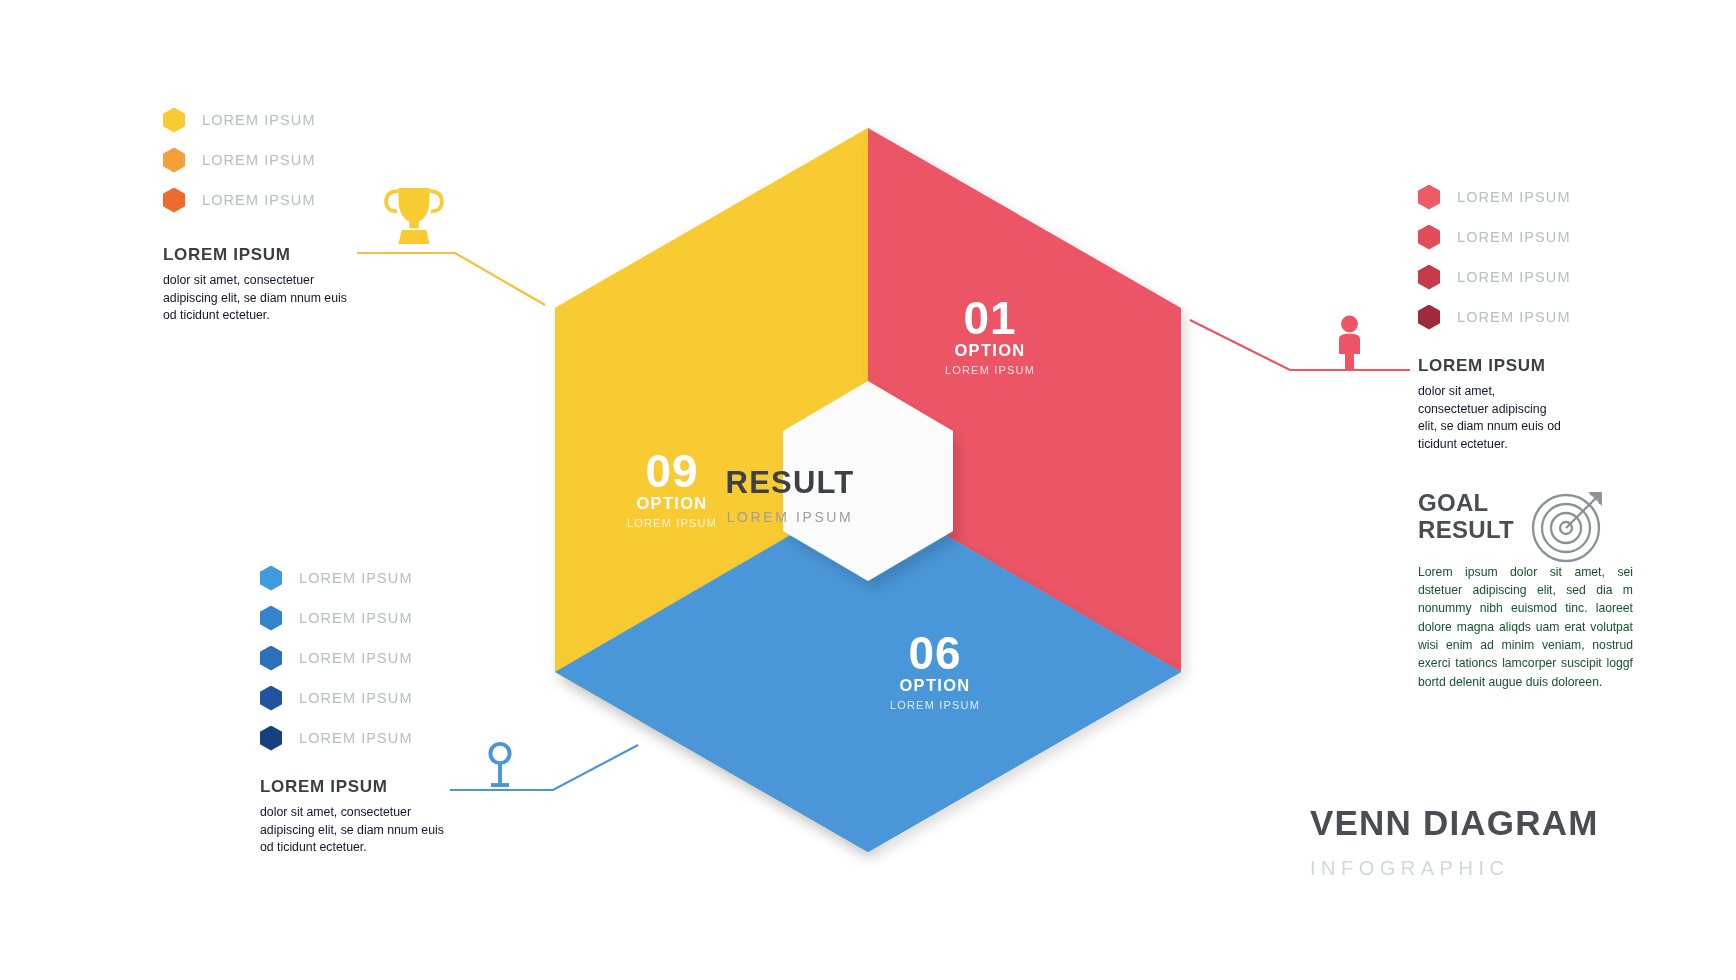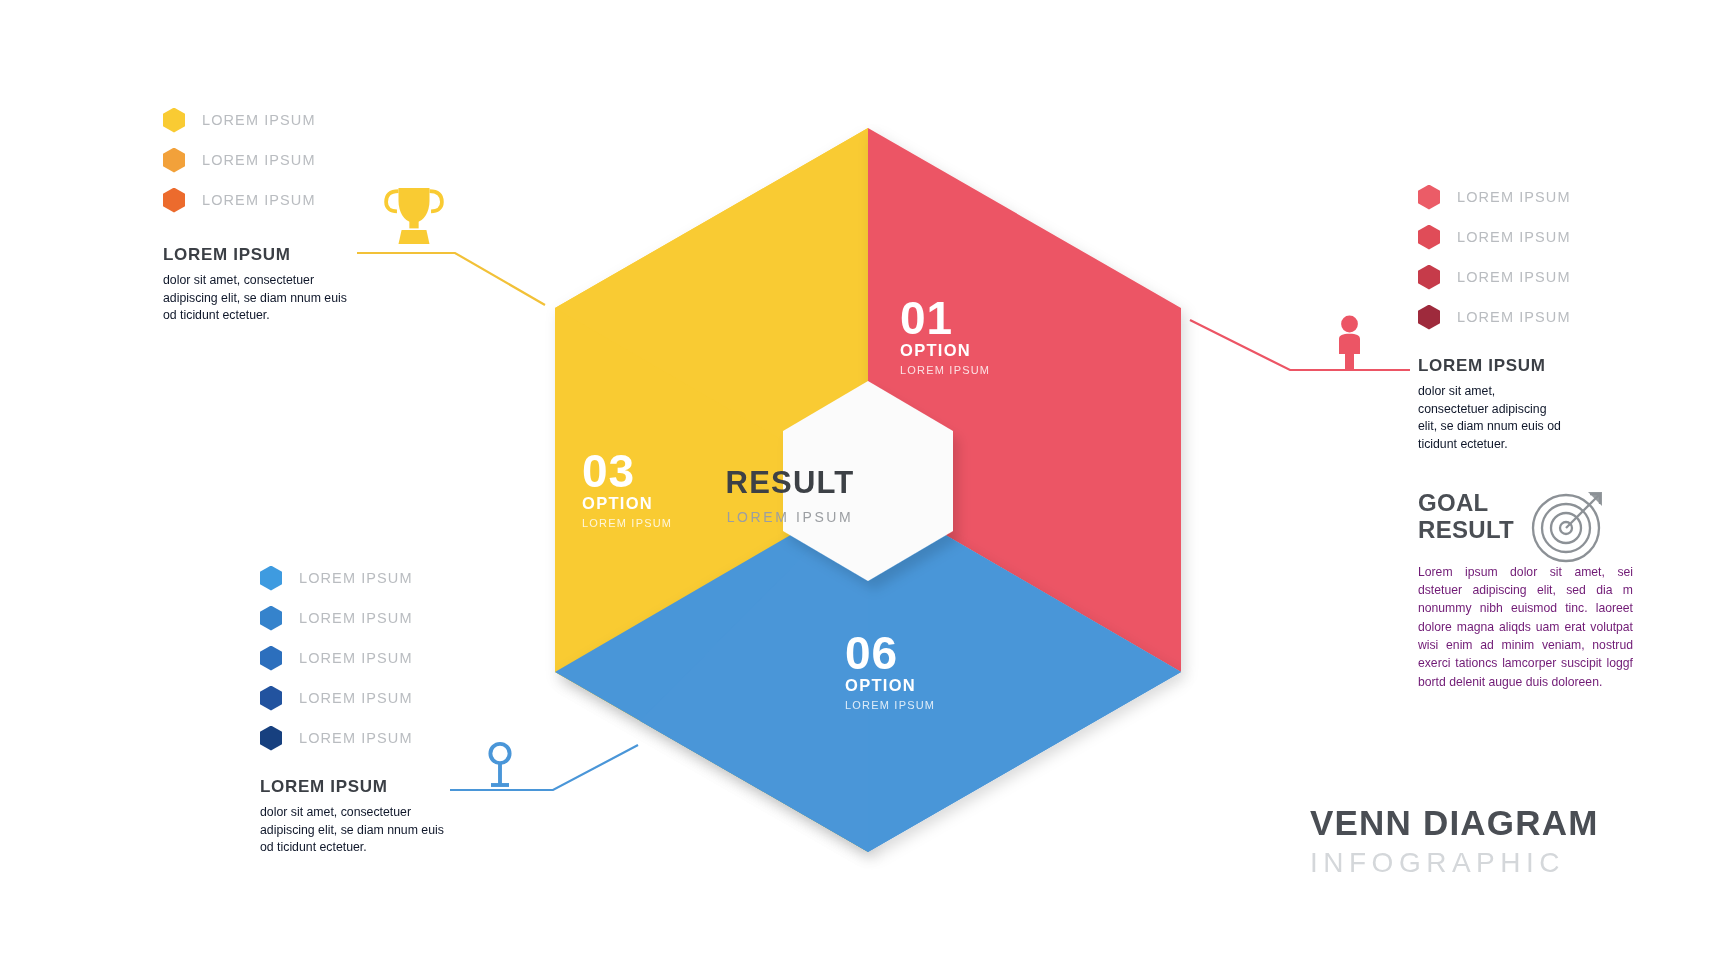--- a/index.html
+++ b/index.html
@@ -82,50 +82,50 @@
     font-size: 24px;
     font-weight: 700;
     line-height: 1.12;
     letter-spacing: 0.3px;
     color: #4a4e54;
   }
   .goal-body {
     margin-top: 19px;
     font-size: 12.2px;
     line-height: 1.5;
-    color: #701a75;
+    color: #14532d;
     text-align: justify;
   }
 
   
   #footer-title-block {
     position: absolute;
     left: 1310px;
     top: 805px;
     width: 325px;
   }
   .venn-title {
     font-size: 35px;
     font-weight: 700;
     letter-spacing: 1.2px;
     color: #4a4e54;
     line-height: 1.05;
   }
   .venn-sub {
-    margin-top: 5px;
-    font-size: 28px;
+    margin-top: 15px;
+    font-size: 20px;
     font-weight: 400;
     letter-spacing: 5.5px;
     color: #d4d7da;
   }
 
   
   .seg-label {
     position: absolute;
-    text-align: left;
+    text-align: center;
     color: #ffffff;
     pointer-events: none;
   }
   .seg-num {
     font-size: 46px;
     font-weight: 600;
     letter-spacing: 1px;
     line-height: 1;
   }
   .seg-opt {
@@ -244,21 +244,21 @@
     <div class="seg-sub">LOREM IPSUM</div>
   </div>
 
   <div class="seg-label" id="seg-02" style="left:845px; top:630px; width:180px;">
     <div class="seg-num">06</div>
     <div class="seg-opt">OPTION</div>
     <div class="seg-sub">LOREM IPSUM</div>
   </div>
 
   <div class="seg-label pale" id="seg-03" style="left:582px; top:448px; width:180px;">
-    <div class="seg-num">03</div>
+    <div class="seg-num">09</div>
     <div class="seg-opt">OPTION</div>
     <div class="seg-sub">LOREM IPSUM</div>
   </div>
 
   <div id="center-label">
     <div class="center-title">RESULT</div>
     <div class="center-sub">LOREM IPSUM</div>
   </div>
 
   <div class="legend" id="legend-yellow" style="left:163px; top:100px;">

